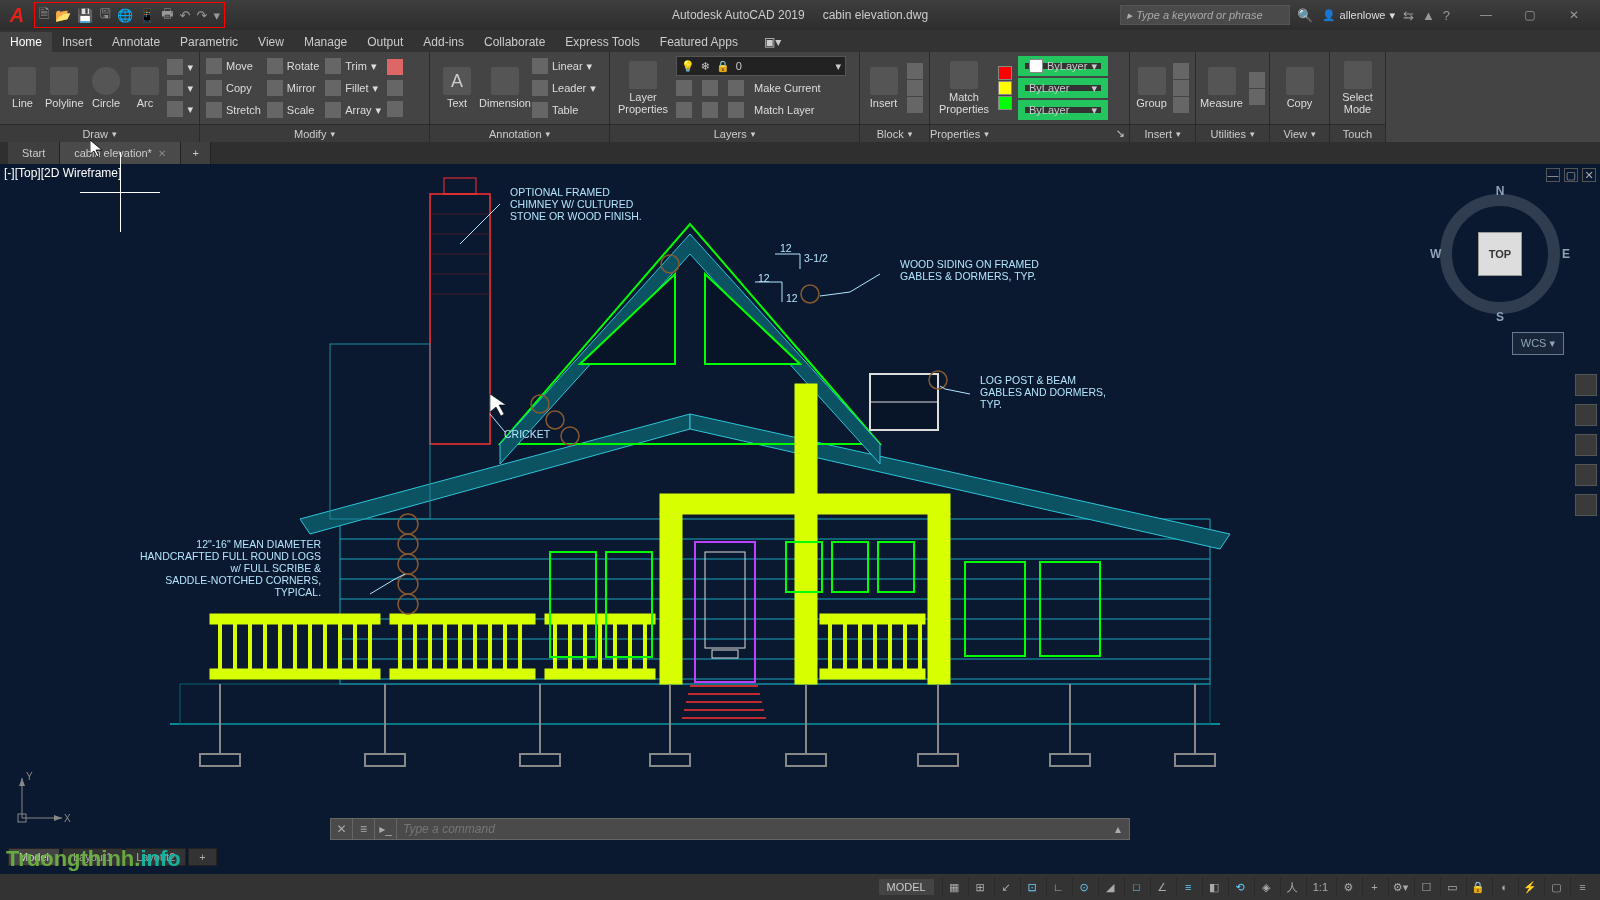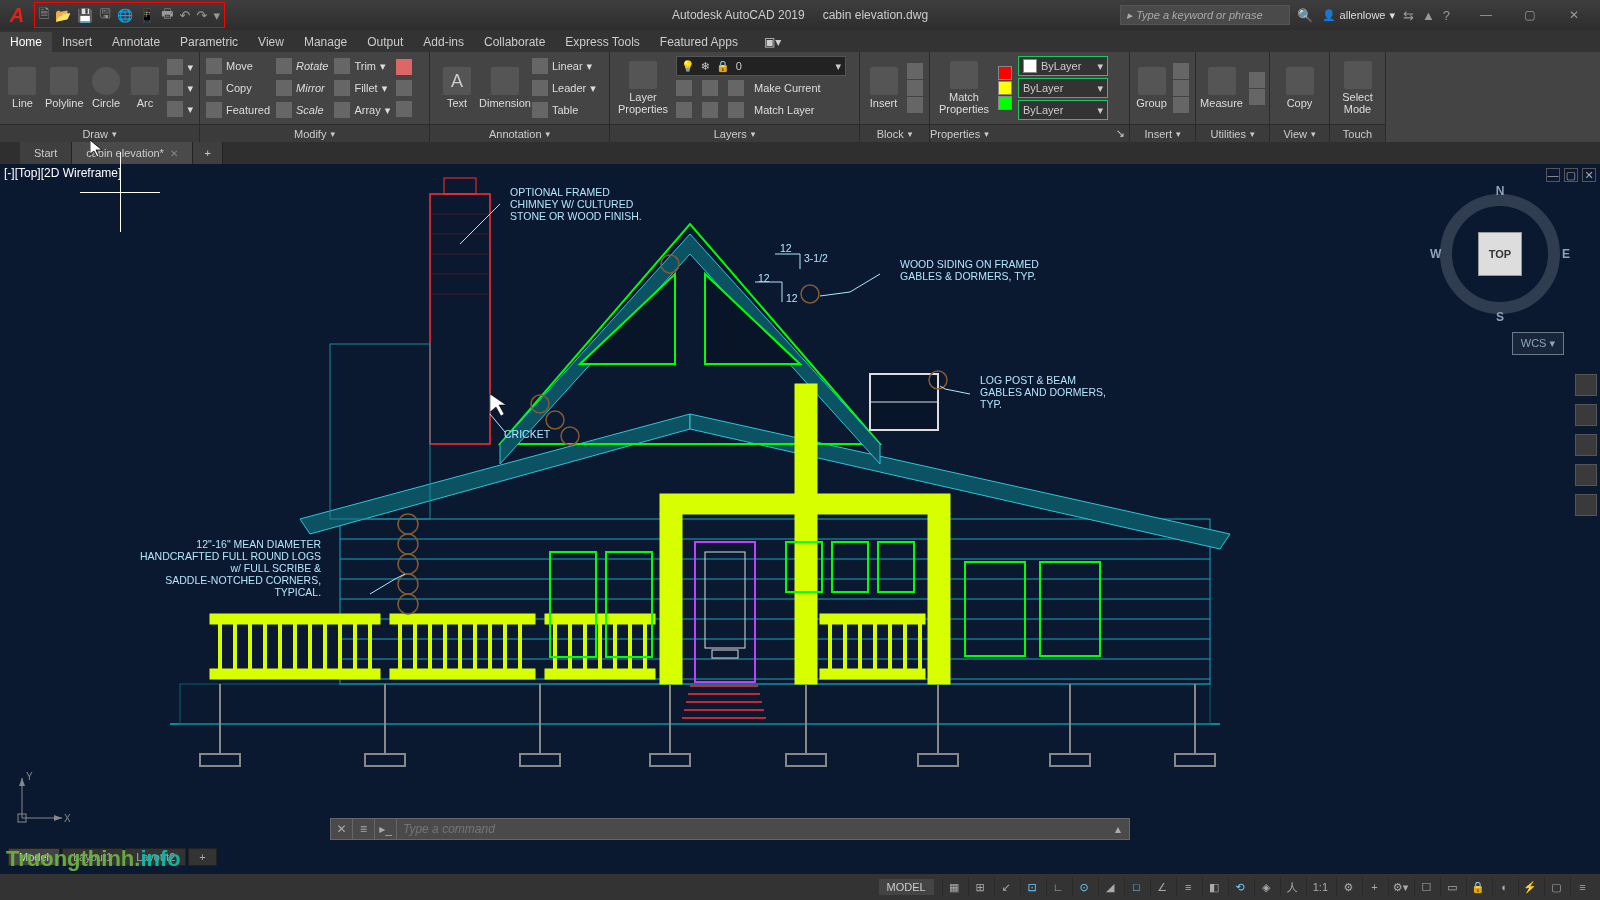--- a/index.html
+++ b/index.html
@@ -29,25 +29,25 @@
 .ribbon{height:90px;background:#444;display:flex;color:#ddd;font-size:11px;}
 .panel{border-right:1px solid #2a2a2a;display:flex;flex-direction:column;}
 .panel-body{flex:1;display:flex;align-items:center;padding:2px 6px;gap:6px;}
 .panel-title{height:18px;border-top:1px solid #2a2a2a;background:#3b3b3b;display:flex;align-items:center;justify-content:center;font-size:11px;color:#ccc;}
 .panel-title .dd{margin-left:4px;font-size:9px;}
 .bigbtn{display:flex;flex-direction:column;align-items:center;gap:2px;width:42px;}
 .bigbtn .ic{width:28px;height:28px;background:#555;border-radius:2px;}
 .smallrow{display:flex;align-items:center;gap:4px;height:20px;}
 .colstack{display:flex;flex-direction:column;gap:1px;}
 .layer-combo{background:#222;border:1px solid #555;height:20px;width:170px;display:flex;align-items:center;padding:0 4px;color:#ccc;font-size:11px;gap:6px;}
-.bylayer{background:#333;border:1px solid #22c55e;height:20px;width:90px;display:flex;align-items:center;justify-content:space-between;padding:0 4px;font-size:11px;color:#ccc;}
+.bylayer{background:#333;border:7px solid #22c55e;height:20px;width:90px;display:flex;align-items:center;justify-content:space-between;padding:0 4px;font-size:11px;color:#ccc;}
 .color-sw{width:14px;height:14px;border:1px solid #888;}
 
 
-.filetabs{height:22px;background:#2f2f2f;display:flex;align-items:flex-end;padding-left:20px;}
+.filetabs{height:22px;background:#2f2f2f;display:flex;align-items:flex-end;padding-left:8px;}
 .ftab{height:22px;padding:0 14px;display:flex;align-items:center;color:#ccc;font-size:11px;background:#3f3f3f;border-right:1px solid #222;gap:6px;}
 .ftab.active{background:#4a4a4a;}
 .ftab .x{color:#888;font-size:10px;}
 
 
 .canvas-wrap{position:absolute;left:0;top:164px;right:0;bottom:26px;background:#0a1830;}
 .vp-label{position:absolute;left:4px;top:2px;color:#fff;font-size:12px;font-family:Arial;}
 .vp-controls{position:absolute;right:4px;top:4px;display:flex;gap:4px;}
 .vp-controls span{color:#aaa;font-size:11px;border:1px solid #555;width:14px;height:14px;display:flex;align-items:center;justify-content:center;}
 .cursor-cross{position:absolute;pointer-events:none;}
@@ -194,24 +194,24 @@
         <div class="smallrow">
             <span class="sqicon"></span>
             <span>Move</span>
           </div>
         <div class="smallrow">
             <span class="sqicon"></span>
             <span>Copy</span>
           </div>
         <div class="smallrow">
             <span class="sqicon"></span>
-            <span>Featured</span>
-          </div>
-      </div>
-      <div class="colstack" style="gap:2px;font-style:italic;">
+            <span>Stretch</span>
+          </div>
+      </div>
+      <div class="colstack" style="gap:2px;">
         <div class="smallrow">
             <span class="sqicon"></span>
             <span>Rotate</span>
           </div>
         <div class="smallrow">
             <span class="sqicon"></span>
             <span>Mirror</span>
           </div>
         <div class="smallrow">
             <span class="sqicon"></span>

